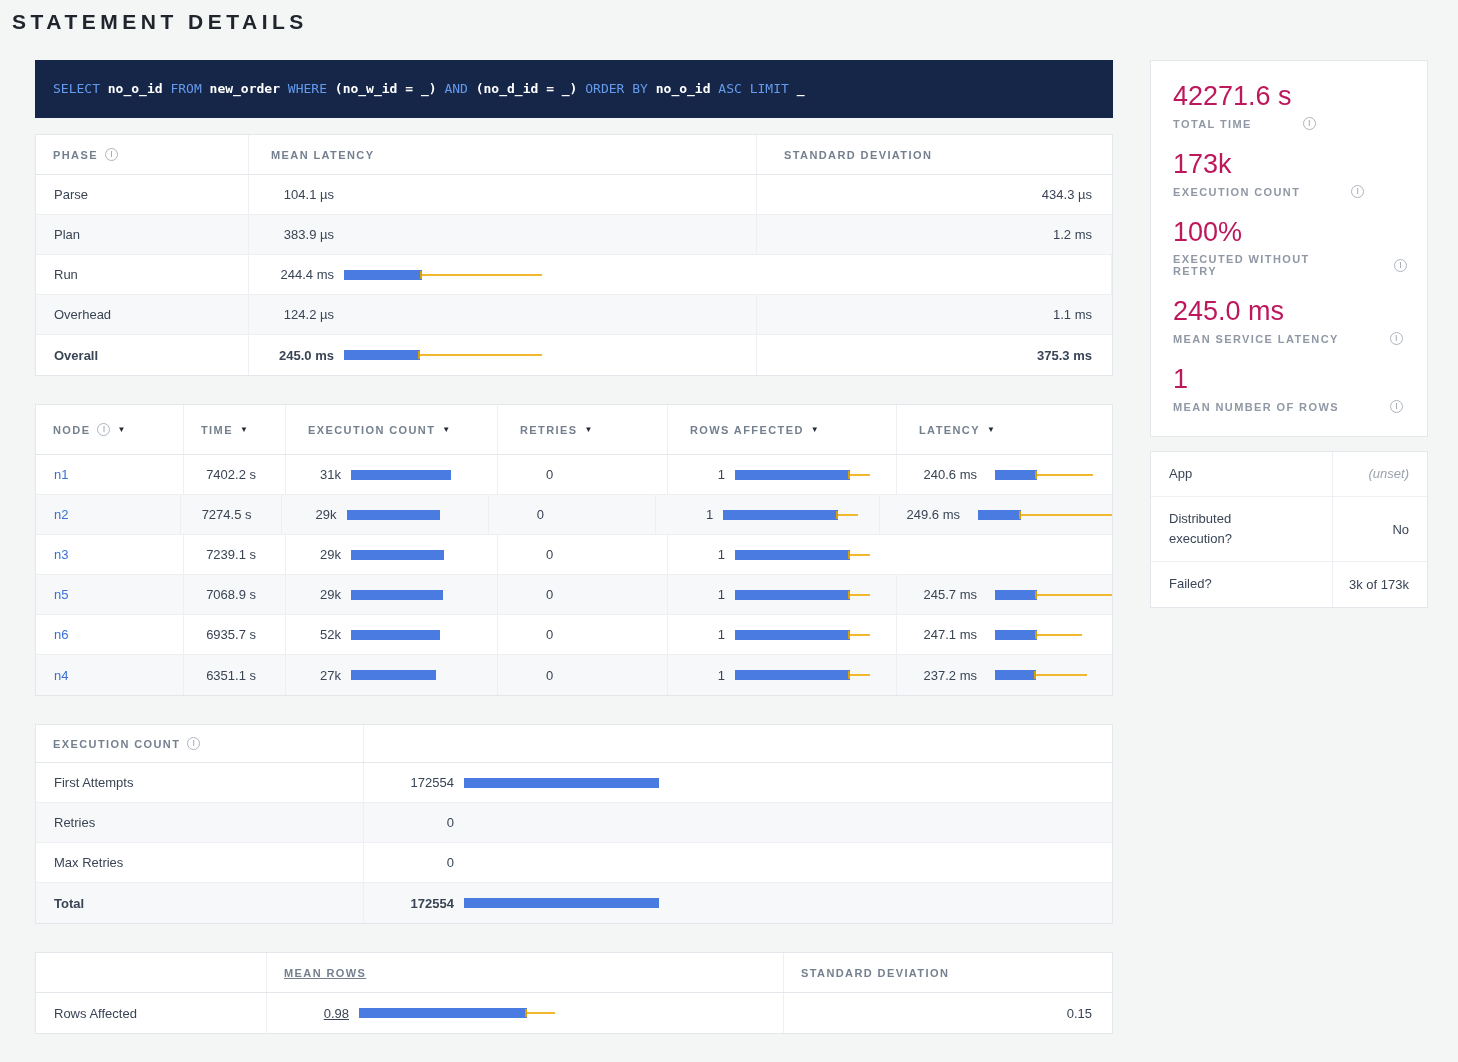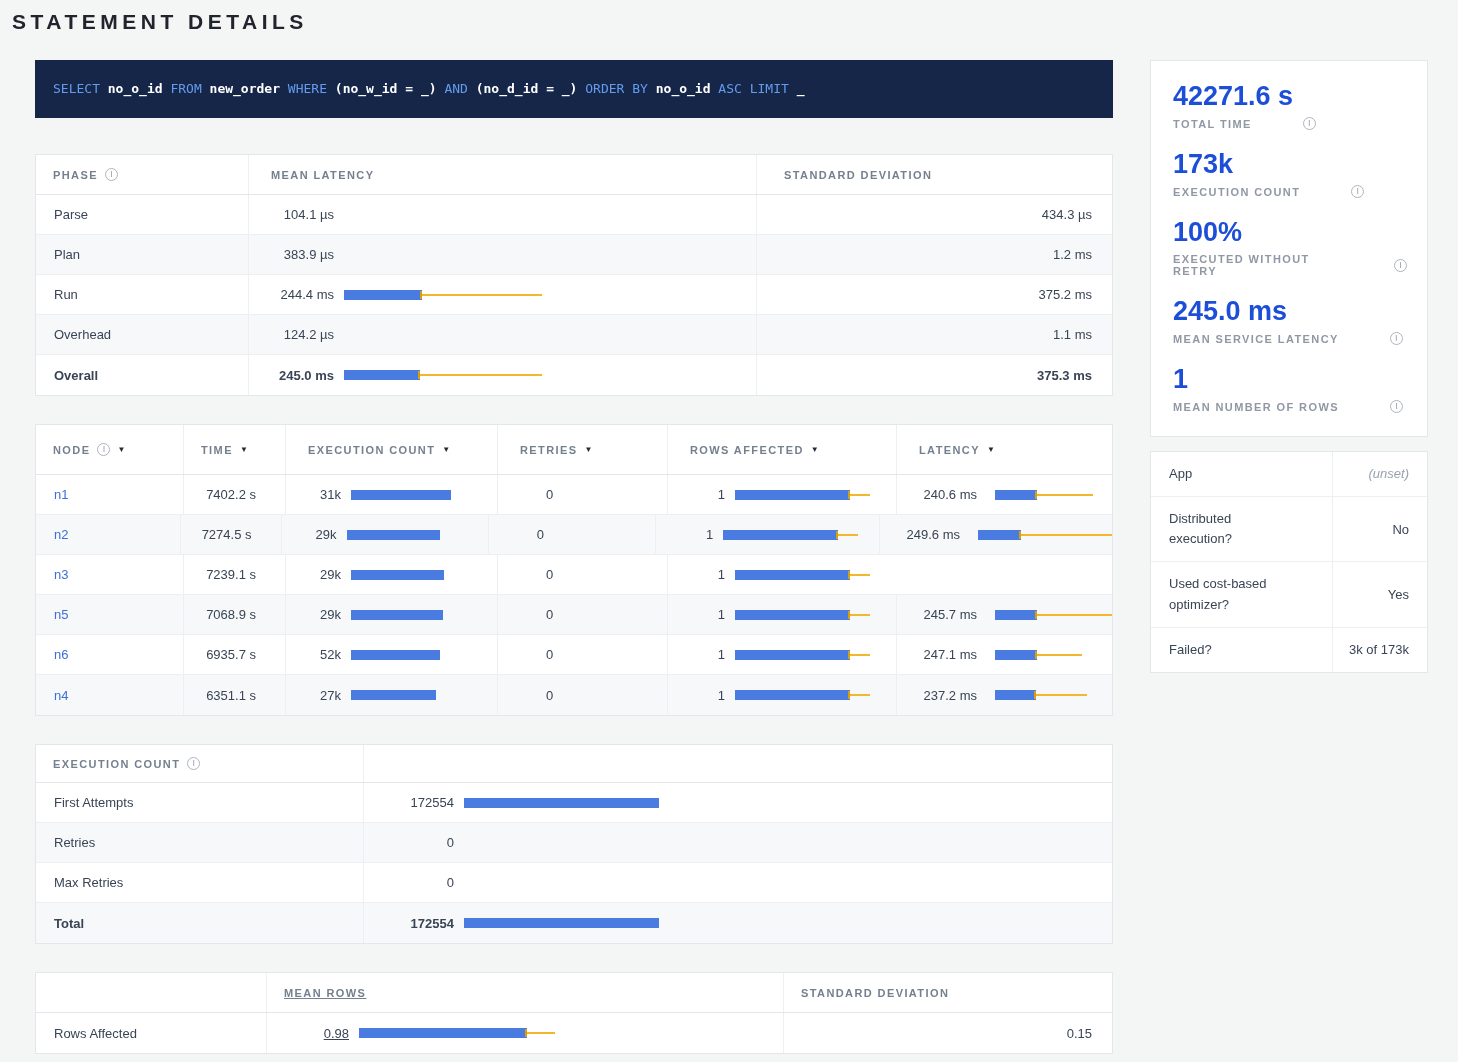--- a/index.html
+++ b/index.html
@@ -23,21 +23,21 @@
   }
   h1.page-title{
     font-size:21px;font-weight:700;letter-spacing:4.5px;color:#20242c;
     margin:10px 0 26px 12px;
   }
   .layout{display:flex;margin-left:35px;gap:37px;align-items:flex-start;}
   .main-col{width:1078px;flex-shrink:0;}
   .side-col{width:278px;flex-shrink:0;}
 
   
-  .sql-box{background:var(--sql-bg);padding:21px 18px;margin-bottom:36px;}
+  .sql-box{background:var(--sql-bg);padding:21px 18px;margin-bottom:16px;}
   .sql{font-family:"DejaVu Sans Mono",monospace;font-size:13px;white-space:pre-wrap;line-height:16px;}
   .tok.kw{color:#659bed;}
   .tok.id{color:#ffffff;font-weight:700;}
 
   
   .card{background:#ffffff;border:1px solid var(--border);}
   .tbl{margin-bottom:28px;}
   .row{display:flex;align-items:stretch;height:40px;gap:7px;}
   .cell{display:flex;align-items:center;font-size:13px;}
   .thead{border-bottom:1px solid var(--border);}
@@ -108,21 +108,21 @@
   .rt-mean{width:510px;border-left:1px solid var(--row-border);text-decoration:underline;}
   .rt-mean .num{width:82px;}
   .thead .rt-mean{padding-left:17px;}
   .rt-std{flex:1;justify-content:flex-end;padding-right:20px;border-left:1px solid var(--row-border);}
   .thead .rt-std{justify-content:flex-start;padding-left:17px;}
 
   
   .side-card{margin-bottom:14px;}
   .stats{padding:20px 20px 4px 22px;}
   .stat{margin-bottom:19px;}
-  .stat-value{font-size:27px;font-weight:700;color:#1d4ed8;line-height:31px;}
+  .stat-value{font-size:27px;font-weight:400;color:#be185d;line-height:31px;}
   .stat-label{
     margin-top:5px;font-size:11px;font-weight:700;color:#8f98a4;
     letter-spacing:1.4px;text-transform:uppercase;display:flex;align-items:center;gap:44px;
   }
   .drow{display:flex;border-bottom:1px solid var(--row-border);}
   .details .drow:last-child{border-bottom:none;}
   .dlabel{
     width:182px;padding:12px 40px 12px 18px;line-height:1.55;
     border-right:1px solid var(--row-border);
   }
@@ -181,21 +181,20 @@
           <div class="row">
             <div class="cell pt-phase">Run</div>
             <div class="cell pt-mean">
               <span class="num">244.4 ms</span>
               <span class="barwrap" style="width: 198px;">
                 <span class="bar-blue" style="width: 78px;"></span>
                 <span class="bar-yellow" style="left: 0px; width: 198px;"></span>
                 <span class="bar-tick" style="left: 76px;"></span>
               </span>
             </div>
-            <div class="cell pt-std">375.2 ms</div>
           </div>
 
           <div class="row">
             <div class="cell pt-phase">Overhead</div>
             <div class="cell pt-mean">
               <span class="num">124.2 µs</span>
               <span class="barwrap"></span>
             </div>
             <div class="cell pt-std">1.1 ms</div>
           </div>
@@ -546,24 +545,20 @@
         <div class="drow">
           <div class="dlabel">App</div>
           <div class="dvalue unset-val">(unset)</div>
         </div>
 
         <div class="drow">
           <div class="dlabel">Distributed execution?</div>
           <div class="dvalue">No</div>
         </div>
 
-        <div class="drow">
-          <div class="dlabel">Used cost-based optimizer?</div>
-          <div class="dvalue">Yes</div>
-        </div>
 
         <div class="drow">
           <div class="dlabel">Failed?</div>
           <div class="dvalue">3k of 173k</div>
         </div>
       </div>
 
   </div>
 </div>
 

